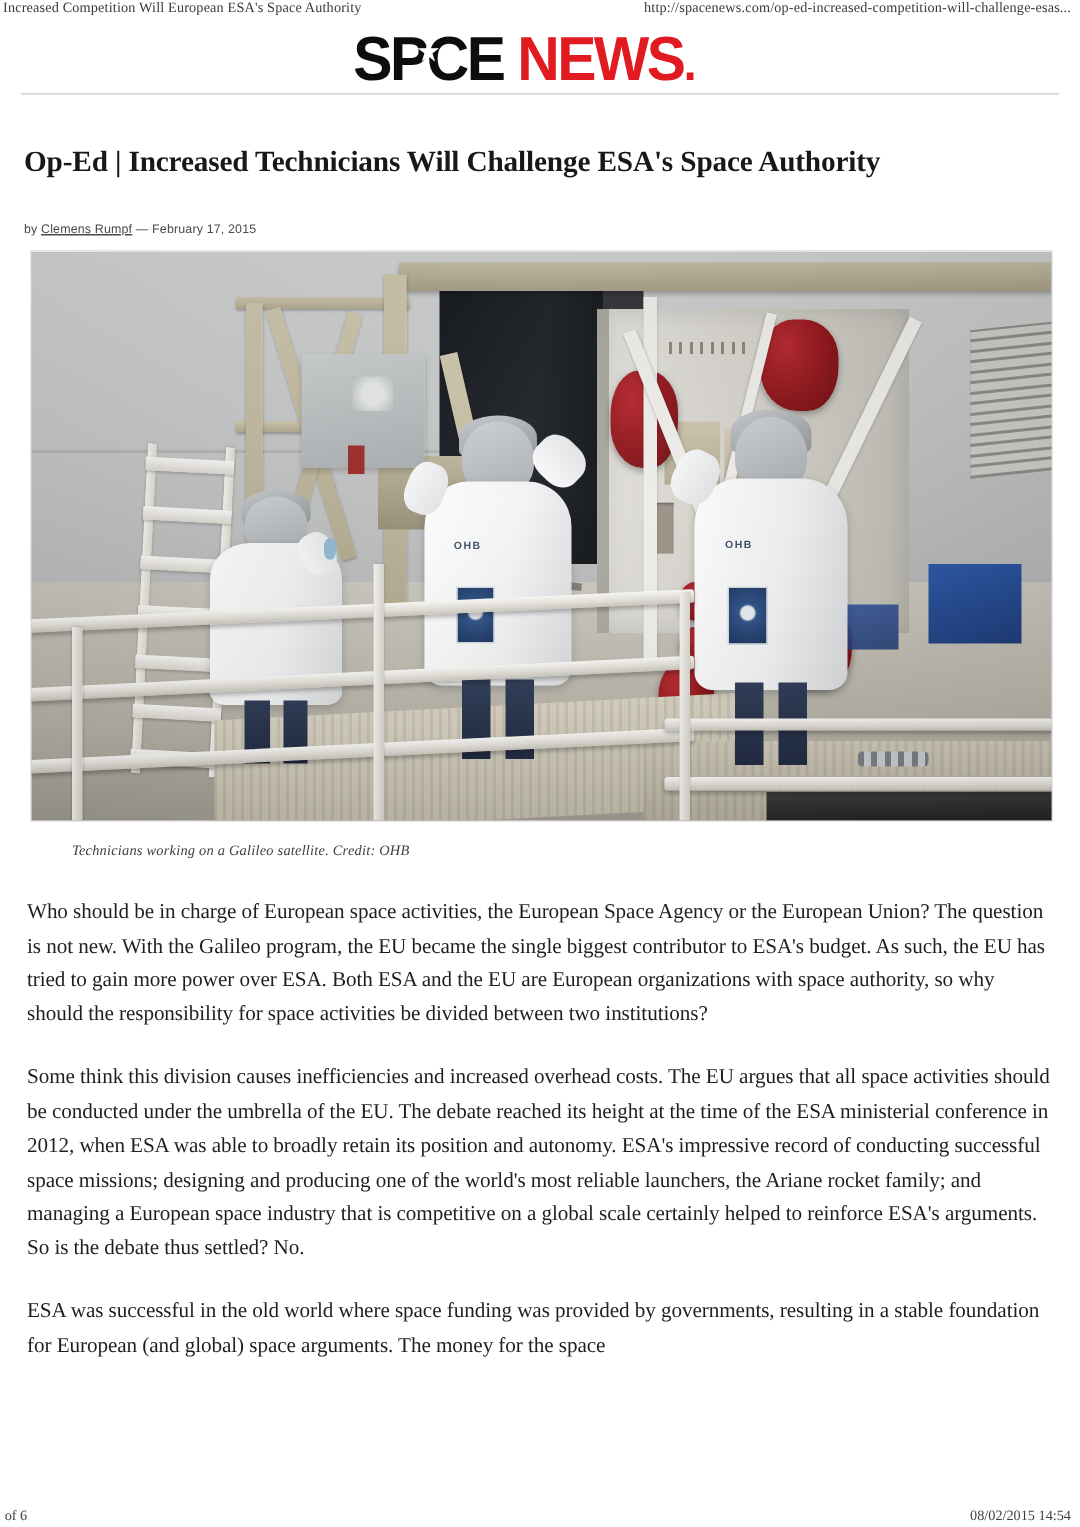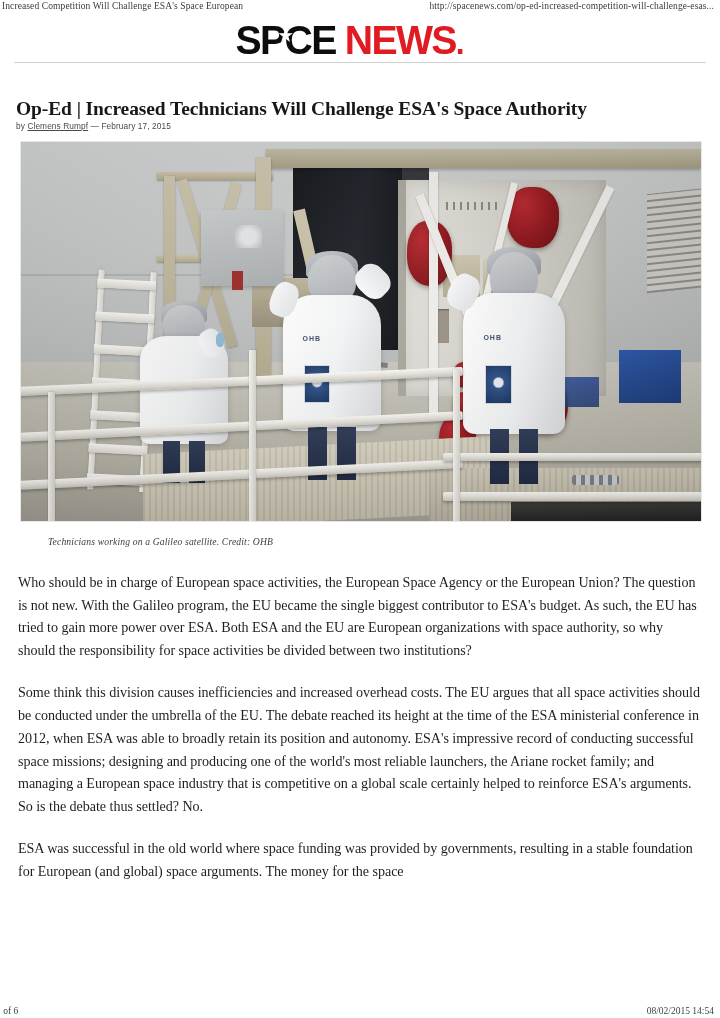--- a/index.html
+++ b/index.html
@@ -80,21 +80,21 @@
   .headline {
     margin: 34px 16px 0 16px;
     font-family: "Liberation Serif", serif;
     font-weight: bold;
     font-size: 19.5px;
     line-height: 1.22;
     color: #16181a;
     letter-spacing: -0.1px;
   }
   .byline {
-    margin: 0 16px 0 16px;
+    margin: 26px 16px 0 16px;
     font-family: "Liberation Sans", sans-serif;
     font-size: 8.3px;
     color: #4a4a4a;
     letter-spacing: 0.1px;
   }
   .byline .author {
     text-decoration: underline;
     color: #4a4a4a;
   }
 
@@ -369,21 +369,21 @@
     font-size: 9.5px;
     color: #3f3f3f;
     white-space: nowrap;
   }
   .print-footer .pf-page { margin-left: -4px; }
 </style>
 </head>
 <body>
 
 <div class="print-header">
-  <span class="ph-title">Increased Competition Will Challenge ESA's Space European</span>
+  <span class="ph-title">Increased Competition Will European ESA's Space Authority</span>
   <span class="ph-url">http://spacenews.com/op-ed-increased-competition-will-challenge-esas...</span>
 </div>
 
 <div class="masthead">
   <div class="logo">
     <span class="lg-space">
       <span>SP</span><span>CE</span>
       <span class="lg-star">★</span>
     </span><span class="lg-news">NEWS</span><span class="lg-dot">.</span>
   </div>

